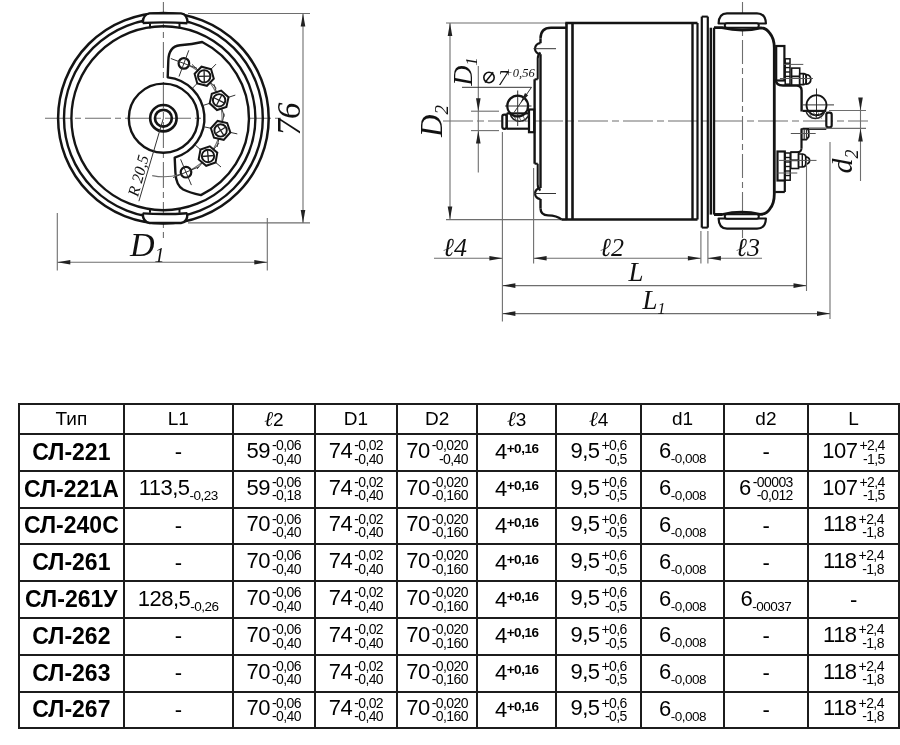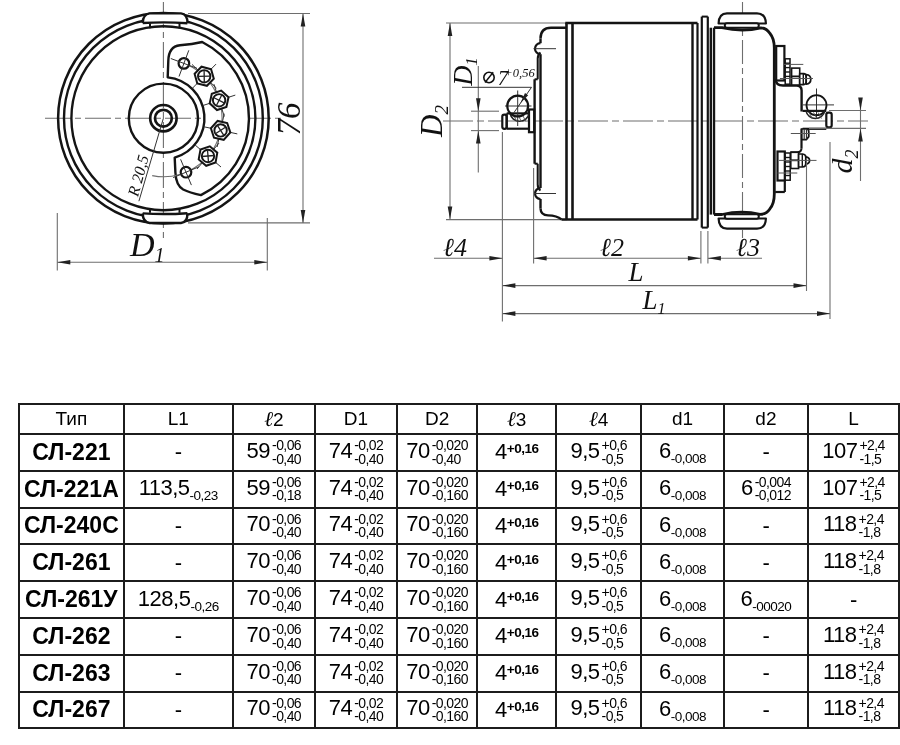--- a/index.html
+++ b/index.html
@@ -4,21 +4,21 @@
 <style>
   html,body{margin:0;padding:0;background:#fff;width:900px;height:745px;overflow:hidden;}
   body{font-family:"Liberation Sans",sans-serif;position:relative;}
   #draw{position:absolute;left:0;top:0;}
   #tbl{position:absolute;left:3px;top:403px;border-collapse:collapse;table-layout:fixed;margin-left:15px;}
   #tbl td{border:2px solid #1c1c1c;padding:0;text-align:center;vertical-align:middle;color:#000;overflow:hidden;white-space:nowrap;}
   #tbl .hdr td{height:28px;font-size:19px;}
   #tbl .dr td{height:34.8px;}
   td.typ{text-align:left;font-weight:bold;font-size:23px;padding-left:7px;}
   .val{font-size:22px;letter-spacing:-0.5px;}
-  .tol{display:inline-block;vertical-align:middle;text-align:left;font-size:14px;line-height:13.5px;letter-spacing:-0.6px;position:relative;top:-1px;padding-left:2px;}
+  .tol{display:inline-block;vertical-align:middle;text-align:right;font-size:14px;line-height:13.5px;letter-spacing:-0.6px;position:relative;top:-1px;padding-left:2px;}
   .tol i{font-style:normal;display:block;}
   sub.s{font-size:13.5px;vertical-align:-5px;letter-spacing:-0.5px;}
   sup.s{font-size:13.5px;vertical-align:6px;letter-spacing:-0.5px;font-weight:bold;}
   .ell{font-family:"Liberation Serif",serif;font-style:italic;font-size:21px;}
 </style>
 </head>
 <body>
 <svg id="draw" width="900" height="400" viewBox="0 0 900 400">
 <line x1="45.0" y1="118.2" x2="284.0" y2="118.2" stroke="#6e6e6e" stroke-width="1.1" stroke-linecap="butt" stroke-dasharray="26 4 6 4"></line>
 <line x1="163.4" y1="2.0" x2="163.4" y2="240.0" stroke="#6e6e6e" stroke-width="1.1" stroke-linecap="butt" stroke-dasharray="26 4 6 4"></line>
@@ -265,21 +265,21 @@
 </tr>
 <tr class="dr">
 <td class="typ">СЛ-221А</td>
         <td><span class="val">113,5</span><sub class="s">-0,23</sub></td>
 <td><span class="val">59</span><span class="tol"><i>-0,06</i><i>-0,18</i></span></td>
 <td><span class="val">74</span><span class="tol"><i>-0,02</i><i>-0,40</i></span></td>
 <td><span class="val">70</span><span class="tol"><i>-0,020</i><i>-0,160</i></span></td>
 <td><span class="val">4</span><sup class="s">+0,16</sup></td>
 <td><span class="val">9,5</span><span class="tol"><i>+0,6</i><i>-0,5</i></span></td>
 <td><span class="val">6</span><sub class="s">-0,008</sub></td>
-<td><span class="val">6</span><span class="tol"><i>-0,004</i><i>-0,012</i></span></td>
+<td><span class="val">6</span><span class="tol"><i>-00003</i><i>-0,012</i></span></td>
 <td><span class="val">107</span><span class="tol"><i>+2,4</i><i>-1,5</i></span></td>
 </tr>
 <tr class="dr">
 <td class="typ">СЛ-240С</td>
         <td><span class="val">-</span></td>
 <td><span class="val">70</span><span class="tol"><i>-0,06</i><i>-0,40</i></span></td>
 <td><span class="val">74</span><span class="tol"><i>-0,02</i><i>-0,40</i></span></td>
 <td><span class="val">70</span><span class="tol"><i>-0,020</i><i>-0,160</i></span></td>
 <td><span class="val">4</span><sup class="s">+0,16</sup></td>
 <td><span class="val">9,5</span><span class="tol"><i>+0,6</i><i>-0,5</i></span></td>
@@ -301,21 +301,21 @@
 </tr>
 <tr class="dr">
 <td class="typ">СЛ-261У</td>
         <td><span class="val">128,5</span><sub class="s">-0,26</sub></td>
 <td><span class="val">70</span><span class="tol"><i>-0,06</i><i>-0,40</i></span></td>
 <td><span class="val">74</span><span class="tol"><i>-0,02</i><i>-0,40</i></span></td>
 <td><span class="val">70</span><span class="tol"><i>-0,020</i><i>-0,160</i></span></td>
 <td><span class="val">4</span><sup class="s">+0,16</sup></td>
 <td><span class="val">9,5</span><span class="tol"><i>+0,6</i><i>-0,5</i></span></td>
 <td><span class="val">6</span><sub class="s">-0,008</sub></td>
-<td><span class="val">6</span><sub class="s">-00020</sub></td>
+<td><span class="val">6</span><sub class="s">-00037</sub></td>
 <td><span class="val">-</span></td>
 </tr>
 <tr class="dr">
 <td class="typ">СЛ-262</td>
         <td><span class="val">-</span></td>
 <td><span class="val">70</span><span class="tol"><i>-0,06</i><i>-0,40</i></span></td>
 <td><span class="val">74</span><span class="tol"><i>-0,02</i><i>-0,40</i></span></td>
 <td><span class="val">70</span><span class="tol"><i>-0,020</i><i>-0,160</i></span></td>
 <td><span class="val">4</span><sup class="s">+0,16</sup></td>
 <td><span class="val">9,5</span><span class="tol"><i>+0,6</i><i>-0,5</i></span></td>

